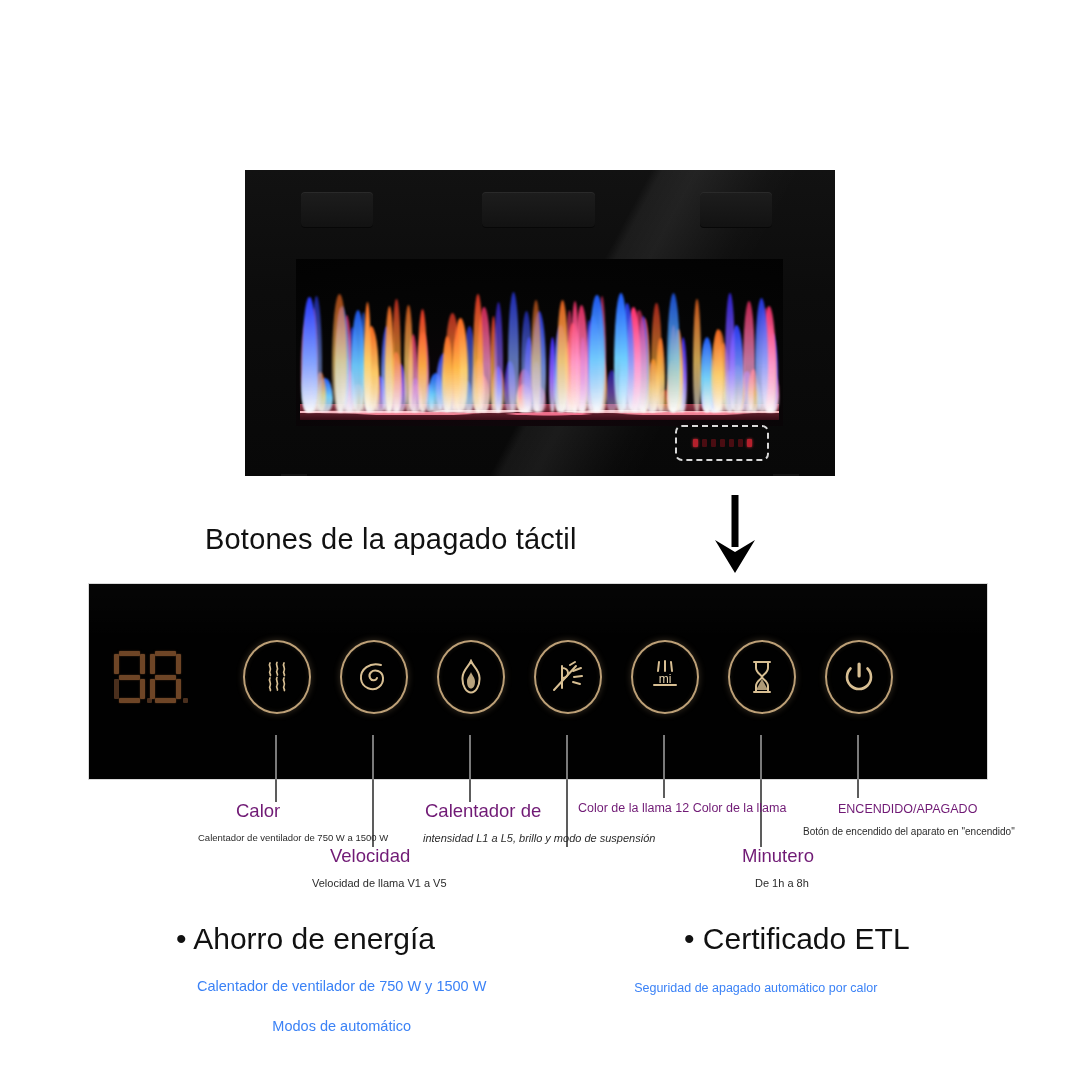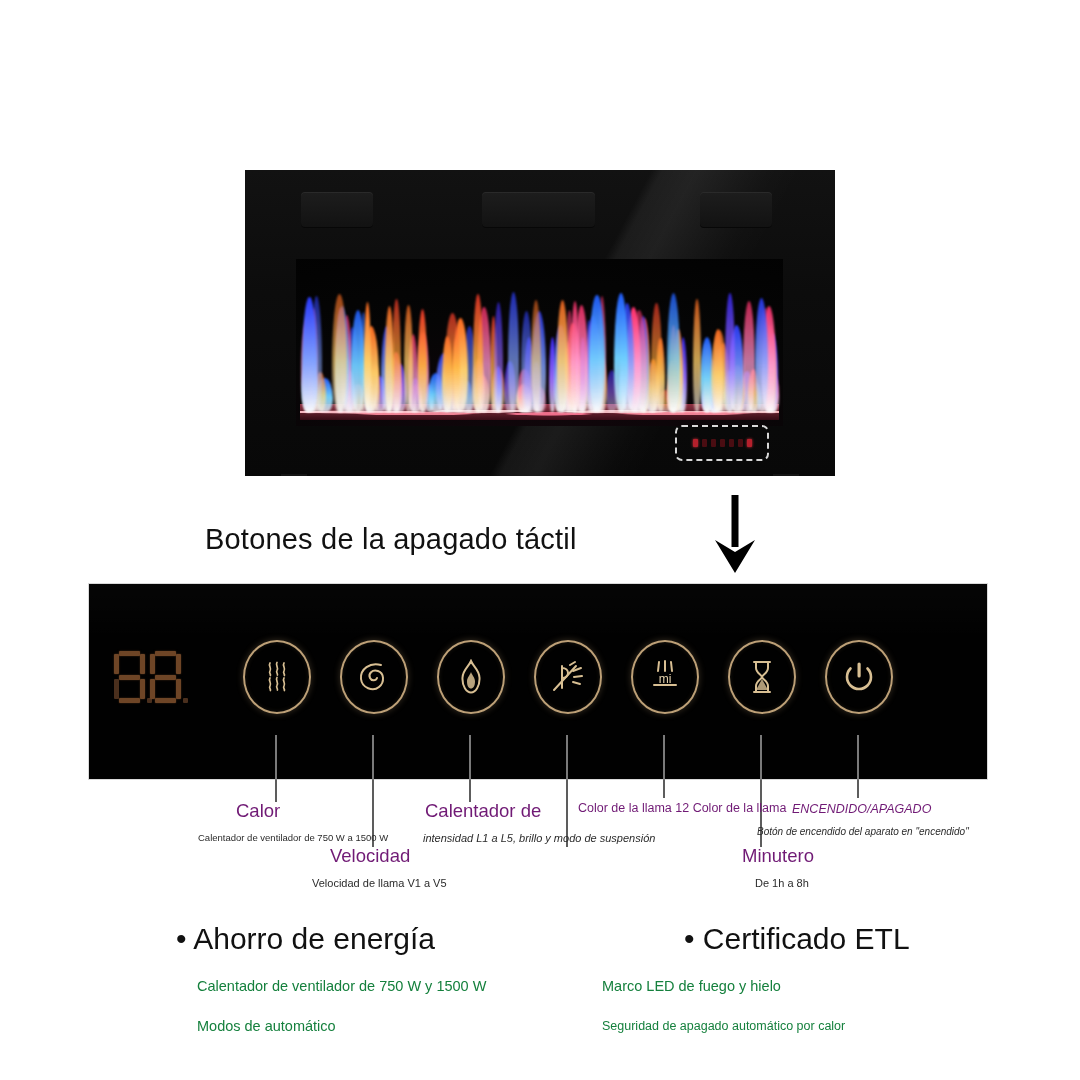--- a/index.html
+++ b/index.html
@@ -129,21 +129,21 @@
   .callout{position:absolute;}
   .callout .title{font-size:18.5px;color:#701a75;white-space:nowrap;}
   .callout .title.small{font-size:12.5px;}
   .callout .desc{font-size:9.5px;color:#2b2b2b;white-space:nowrap;margin-top:10px;}
   .callout .desc.med{font-size:11px;}
   .callout .desc.tiny{font-size:10px;}
 
   
   .feature{position:absolute;}
   .feature .headline{font-size:30px;color:#111;white-space:nowrap;}
-  .feature .line{font-size:14.5px;color:#15803d;white-space:nowrap;}
+  .feature .line{font-size:14.5px;color:#3b82f6;white-space:nowrap;text-align:center;}
   .feature .line.sm{font-size:12.5px;}
 </style>
 </head>
 <body>
 
 <div class="stage">
 
   <div class="product-photo">
     <div class="photo-glass"></div>
     <div class="vent v1"></div>
@@ -480,30 +480,29 @@
 
   <div class="callout" style="left:578px;top:801px;text-align:right;">
     <div class="title small">Color de la llama 12 Color de la llama</div>
   </div>
 
   <div class="callout" style="left:742px;top:845px;">
     <div class="title">Minutero</div>
     <div class="desc med" style="margin-left:13px;">De 1h a 8h</div>
   </div>
 
-  <div class="callout" style="left:792px;top:802px;font-style:italic;">
+  <div class="callout" style="left:838px;top:802px;">
     <div class="title small">ENCENDIDO/APAGADO</div>
     <div class="desc tiny" style="margin-left:-35px;">Botón de encendido del aparato en "encendido"</div>
   </div>
 
   <div class="feature" style="left:176px;top:922px;">
     <div class="headline">• Ahorro de energía</div>
     <div class="line" style="margin-top:22px;margin-left:21px;">Calentador de ventilador de 750 W y 1500 W</div>
     <div class="line" style="margin-top:24px;margin-left:21px;">Modos de automático</div>
   </div>
 
   <div class="feature" style="left:684px;top:922px;">
     <div class="headline">• Certificado ETL</div>
-    <div class="line" style="margin-top:22px;margin-left:-82px;">Marco LED de fuego y hielo</div>
     <div class="line sm" style="margin-top:25px;margin-left:-82px;">Seguridad de apagado automático por calor</div>
   </div>
 
 </div>
 
 </body></html>

